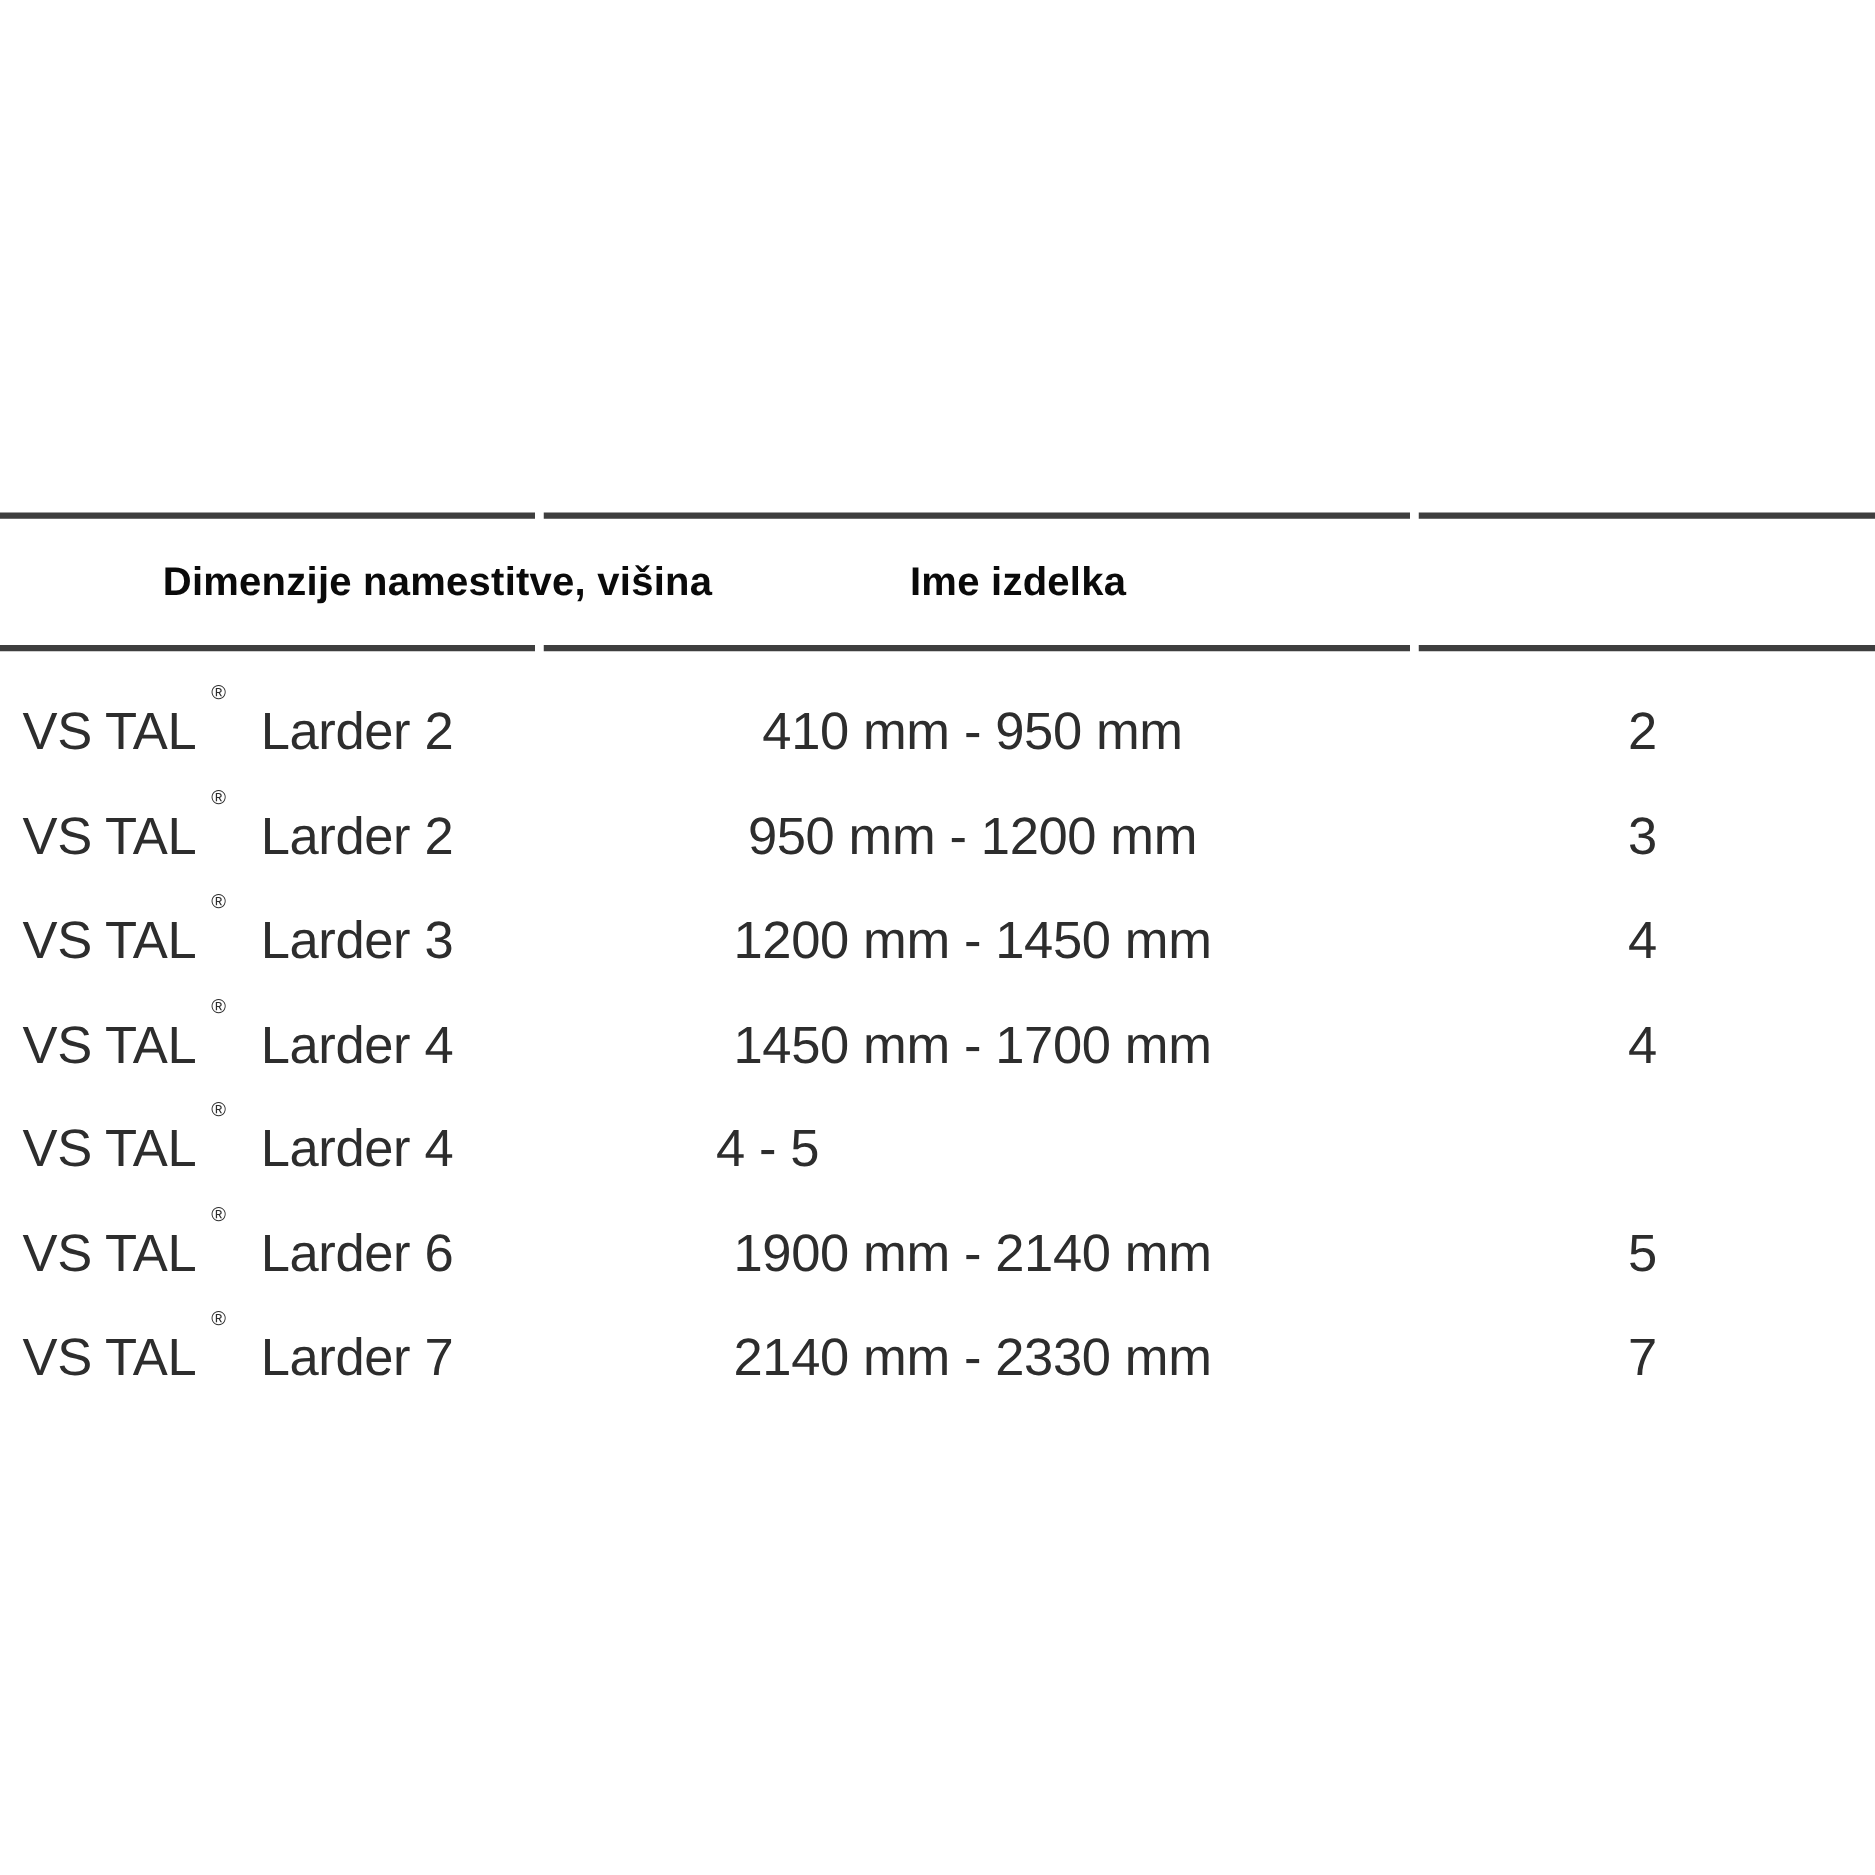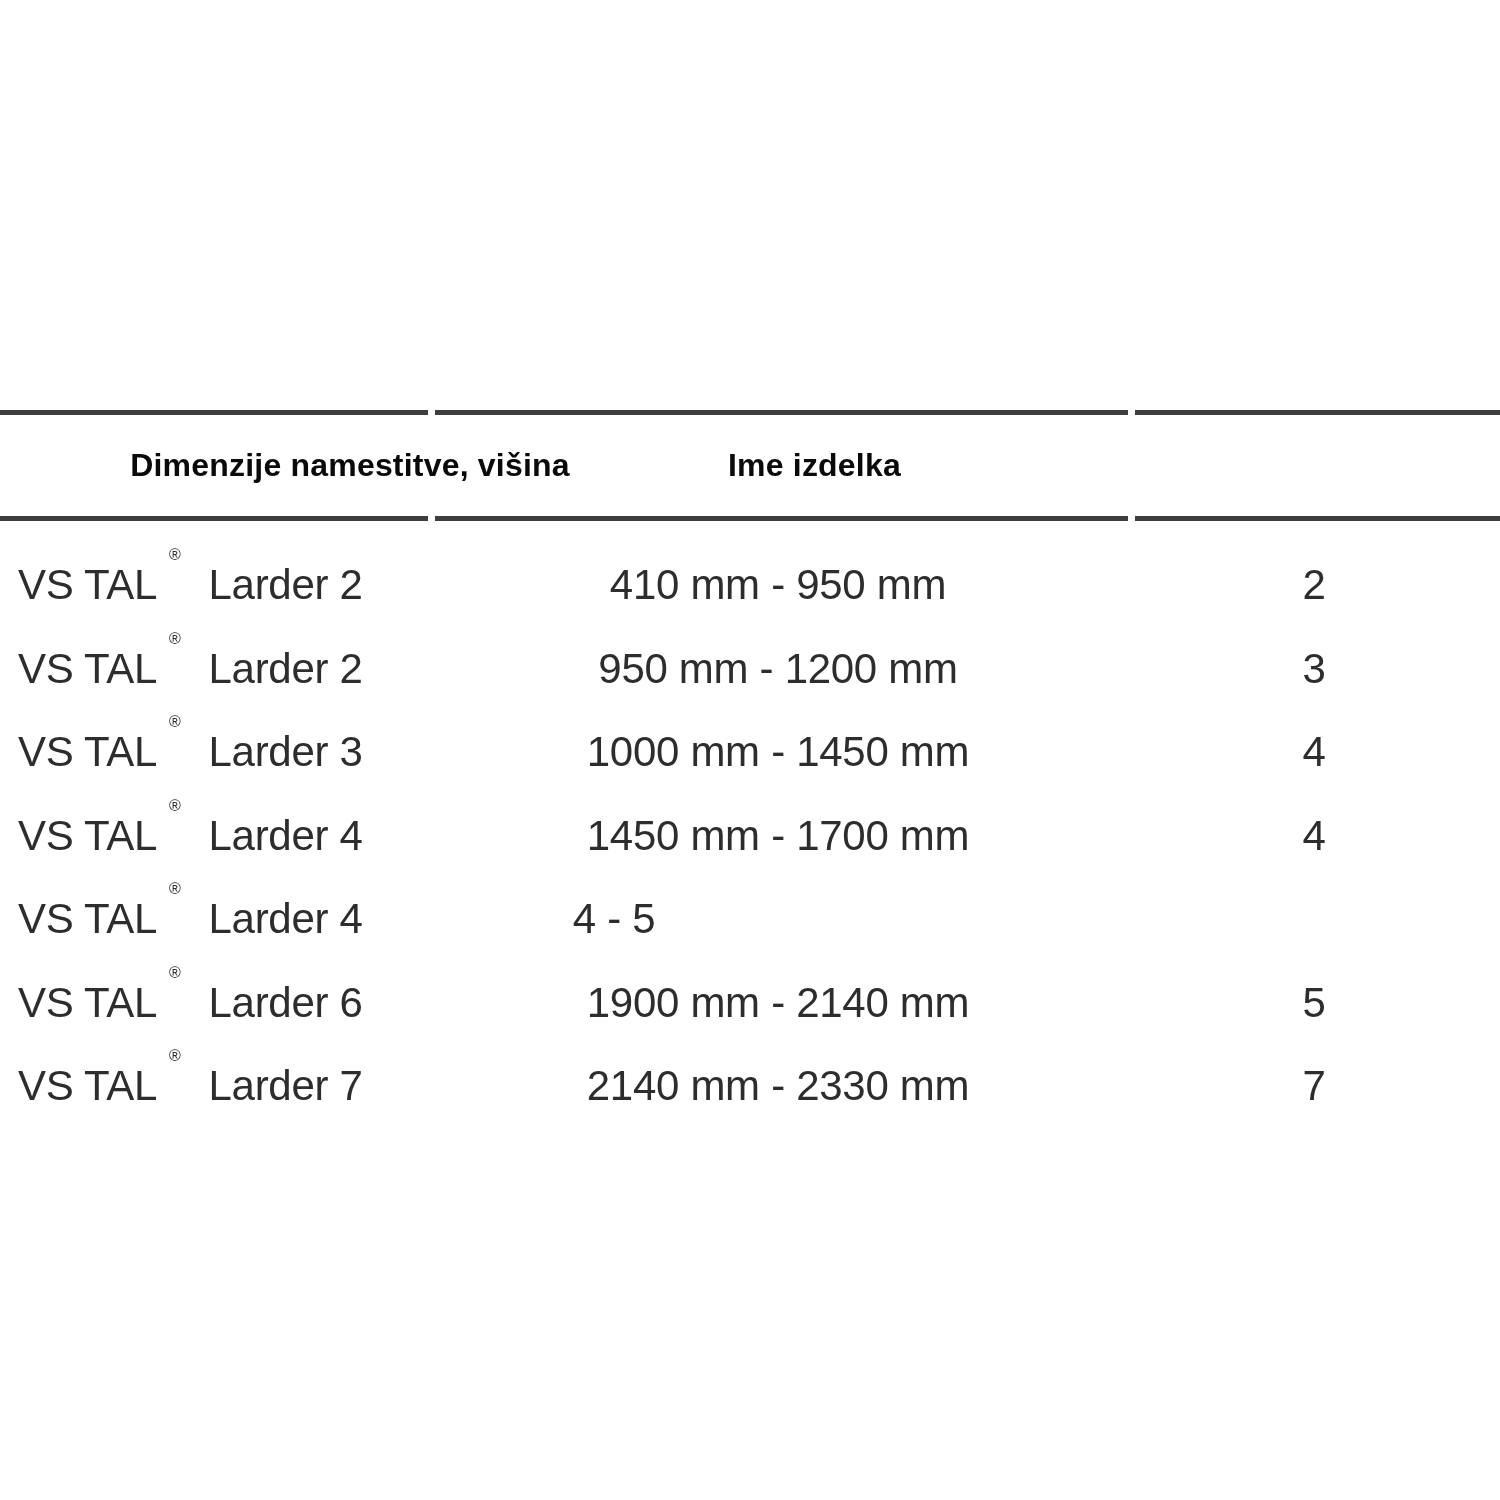--- a/index.html
+++ b/index.html
@@ -103,21 +103,21 @@
         <div class="tcell c2">950 mm - 1200 mm</div>
         <div class="tcell c3">3</div>
       </div>
 
       <div class="trow">
         <div class="tcell c1">
           <span>VS TAL</span>
           <span class="reg-mark">®</span>
           <span>Larder 3</span>
         </div>
-        <div class="tcell c2">1000 mm - 1450 mm</div>
+        <div class="tcell c2">1200 mm - 1450 mm</div>
         <div class="tcell c3">4</div>
       </div>
 
       <div class="trow">
         <div class="tcell c1">
           <span>VS TAL</span>
           <span class="reg-mark">®</span>
           <span>Larder 4</span>
         </div>
         <div class="tcell c2">1450 mm - 1700 mm</div>

